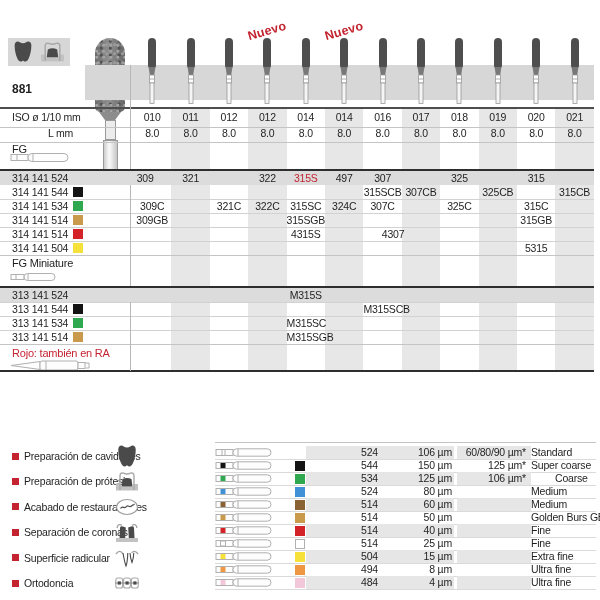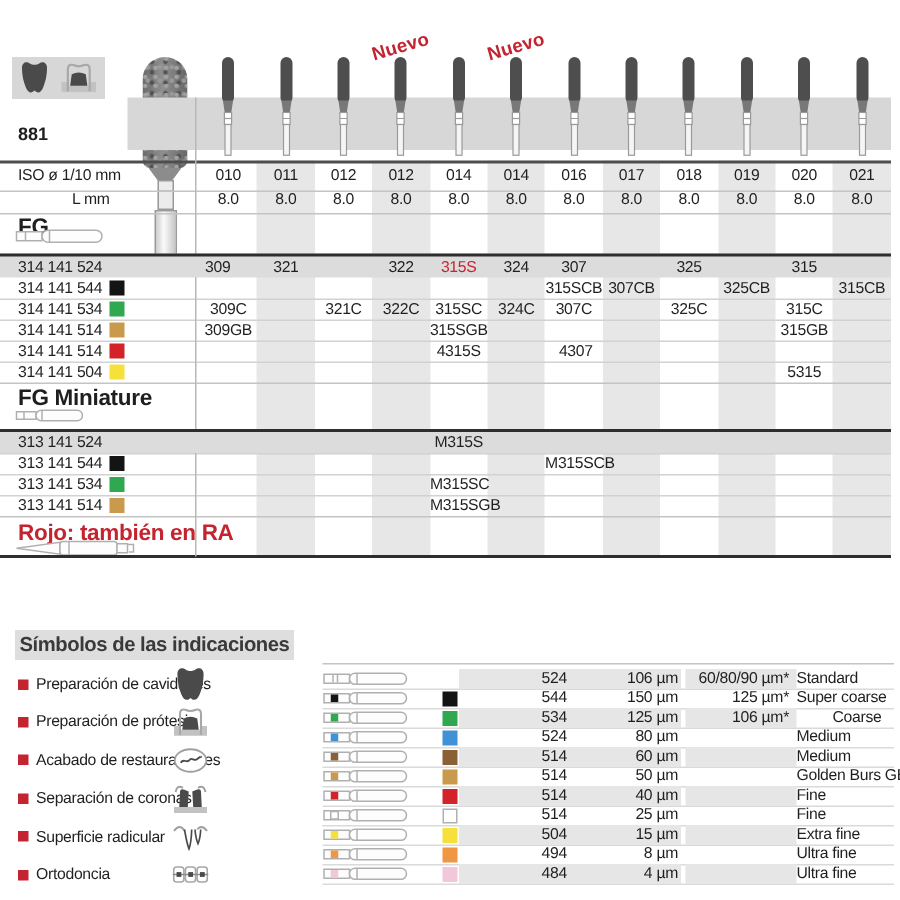--- a/index.html
+++ b/index.html
@@ -2,21 +2,21 @@
 <html><head>
 <meta charset="utf-8">
 <style>
   html,body{margin:0;padding:0;background:#fff;}
   body{width:600px;height:600px;overflow:hidden;
        font-family:"Liberation Sans","DejaVu Sans",sans-serif;color:#1f1f1f;}
   #app{position:absolute;left:0;top:0;width:600px;height:600px;overflow:hidden;}
   .abs{position:absolute;box-sizing:border-box;}
   .cell{font-size:10.5px;text-align:center;white-space:nowrap;letter-spacing:-0.2px;}
   .rowlab{font-size:10.5px;white-space:nowrap;letter-spacing:-0.2px;}
-  .boldlab{font-weight:bold;font-size:15px;letter-spacing:-0.2px;}
+  .boldlab{font-weight:normal;font-size:11px;letter-spacing:-0.2px;}
   .titlebar{background:#dedede;height:20px;line-height:20px;font-weight:bold;
             font-size:13.5px;color:#3a3a3a;padding-left:3px;letter-spacing:-0.3px;white-space:nowrap;}
   .nuevo{color:#c42430;font-weight:bold;font-size:12.5px;transform:rotate(-16deg);
          text-align:center;width:60px;letter-spacing:0.2px;}
   .grantxt{font-size:10.5px;letter-spacing:-0.2px;white-space:nowrap;}
   svg{display:block;}
   
   #bigbur-head{left:95px;top:38px;width:30px;height:74px;border-radius:15px 15px 5px 5px;
     background-image:
       radial-gradient(circle at 25% 20%, #a3a3a3 1px, rgba(0,0,0,0) 2px),
@@ -90,21 +90,20 @@
   <div class="abs" style="left:10px;top:359px;">
     <svg width="82" height="13" viewBox="0 0 82 13">
       <polygon points="1,6.5 30,2.5 30,10.5" fill="#fdfdfd" stroke="#b0b0b0"></polygon>
       <rect x="30" y="2" width="38" height="9" rx="2" fill="#fdfdfd" stroke="#b0b0b0"></rect>
       <line x1="36" y1="2" x2="36" y2="11" stroke="#b0b0b0"></line>
       <rect x="68" y="3.5" width="7" height="6" fill="#fdfdfd" stroke="#b0b0b0"></rect>
       <path d="M75,4 h4 v5 h-3" fill="none" stroke="#b0b0b0"></path>
     </svg>
   </div>
 
-  <div class="abs titlebar" style="left:10px;top:420px;width:186px;">Símbolos de las indicaciones</div>
 
   <div id="built">
       <div class="abs" style="left: 85px; top: 65px; width: 508.8px; height: 35px; background: rgb(215, 215, 215);"></div>
       <div class="abs" style="left: 171.4px; top: 107px; width: 38.4px; height: 264px; background: rgb(231, 231, 231);"></div>
       <div class="abs" style="left: 248.2px; top: 107px; width: 38.4px; height: 264px; background: rgb(231, 231, 231);"></div>
       <div class="abs" style="left: 325px; top: 107px; width: 38.4px; height: 264px; background: rgb(231, 231, 231);"></div>
       <div class="abs" style="left: 401.8px; top: 107px; width: 38.4px; height: 264px; background: rgb(231, 231, 231);"></div>
       <div class="abs" style="left: 478.6px; top: 107px; width: 38.4px; height: 264px; background: rgb(231, 231, 231);"></div>
       <div class="abs" style="left: 555.4px; top: 107px; width: 38.4px; height: 264px; background: rgb(231, 231, 231);"></div>
       <div class="abs" style="left: 0px; top: 107px; width: 593.8px; height: 1.5px; background: rgb(78, 78, 78);"></div>
@@ -252,21 +251,21 @@
         </svg>
       </div>
       <div class="abs cell" style="left: 555.4px; top: 109px; width: 38.4px; height: 16px; line-height: 16px;">021</div>
       <div class="abs cell" style="left: 555.4px; top: 126px; width: 38.4px; height: 15px; line-height: 15px;">8.0</div>
       <div class="abs" style="left: 0px; top: 169px; width: 593.8px; height: 16px; background: rgb(220, 220, 220); border-top: 2px solid rgb(46, 46, 46);"></div>
       <div class="abs rowlab" style="left: 12px; top: 171px; height: 14px; line-height: 14px;">314 141 524</div>
       <div class="abs cell" style="left: 126px; top: 171px; width: 38.4px; height: 14px; line-height: 14px; color: rgb(31, 31, 31);">309</div>
       <div class="abs cell" style="left: 171.4px; top: 171px; width: 38.4px; height: 14px; line-height: 14px; color: rgb(31, 31, 31);">321</div>
       <div class="abs cell" style="left: 248.2px; top: 171px; width: 38.4px; height: 14px; line-height: 14px; color: rgb(31, 31, 31);">322</div>
       <div class="abs cell" style="left: 286.6px; top: 171px; width: 38.4px; height: 14px; line-height: 14px; color: rgb(196, 36, 48);">315S</div>
-      <div class="abs cell" style="left: 325px; top: 171px; width: 38.4px; height: 14px; line-height: 14px; color: rgb(31, 31, 31);">324</div>
+      <div class="abs cell" style="left: 325px; top: 171px; width: 38.4px; height: 14px; line-height: 14px; color: rgb(31, 31, 31);">497</div>
       <div class="abs cell" style="left: 363.4px; top: 171px; width: 38.4px; height: 14px; line-height: 14px; color: rgb(31, 31, 31);">307</div>
       <div class="abs cell" style="left: 440.2px; top: 171px; width: 38.4px; height: 14px; line-height: 14px; color: rgb(31, 31, 31);">325</div>
       <div class="abs cell" style="left: 517px; top: 171px; width: 38.4px; height: 14px; line-height: 14px; color: rgb(31, 31, 31);">315</div>
       <div class="abs rowlab" style="left: 12px; top: 185px; height: 14px; line-height: 14px;">314 141 544</div>
       <div class="abs" style="left: 73px; top: 187.2px; width: 9.5px; height: 9.5px; background: rgb(20, 20, 20);"></div>
       <div class="abs cell" style="left: 363.4px; top: 185px; width: 38.4px; height: 14px; line-height: 14px; color: rgb(31, 31, 31);">315SCB</div>
       <div class="abs cell" style="left: 401.8px; top: 185px; width: 38.4px; height: 14px; line-height: 14px; color: rgb(31, 31, 31);">307CB</div>
       <div class="abs cell" style="left: 478.6px; top: 185px; width: 38.4px; height: 14px; line-height: 14px; color: rgb(31, 31, 31);">325CB</div>
       <div class="abs cell" style="left: 555.4px; top: 185px; width: 38.4px; height: 14px; line-height: 14px; color: rgb(31, 31, 31);">315CB</div>
       <div class="abs rowlab" style="left: 12px; top: 199px; height: 14px; line-height: 14px;">314 141 534</div>
@@ -280,21 +279,21 @@
       <div class="abs cell" style="left: 440.2px; top: 199px; width: 38.4px; height: 14px; line-height: 14px; color: rgb(31, 31, 31);">325C</div>
       <div class="abs cell" style="left: 517px; top: 199px; width: 38.4px; height: 14px; line-height: 14px; color: rgb(31, 31, 31);">315C</div>
       <div class="abs rowlab" style="left: 12px; top: 213px; height: 14px; line-height: 14px;">314 141 514</div>
       <div class="abs" style="left: 73px; top: 215.2px; width: 9.5px; height: 9.5px; background: rgb(201, 154, 75);"></div>
       <div class="abs cell" style="left: 133px; top: 213px; width: 38.4px; height: 14px; line-height: 14px; color: rgb(31, 31, 31);">309GB</div>
       <div class="abs cell" style="left: 286.6px; top: 213px; width: 38.4px; height: 14px; line-height: 14px; color: rgb(31, 31, 31);">315SGB</div>
       <div class="abs cell" style="left: 517px; top: 213px; width: 38.4px; height: 14px; line-height: 14px; color: rgb(31, 31, 31);">315GB</div>
       <div class="abs rowlab" style="left: 12px; top: 227px; height: 14px; line-height: 14px;">314 141 514</div>
       <div class="abs" style="left: 73px; top: 229.2px; width: 9.5px; height: 9.5px; background: rgb(212, 34, 41);"></div>
       <div class="abs cell" style="left: 286.6px; top: 227px; width: 38.4px; height: 14px; line-height: 14px; color: rgb(31, 31, 31);">4315S</div>
-      <div class="abs cell" style="left: 363.4px; top: 227px; width: 41px; height: 14px; line-height: 14px; color: rgb(31, 31, 31);">4307</div>
+      <div class="abs cell" style="left: 363.4px; top: 227px; width: 41px; height: 14px; line-height: 14px; color: rgb(31, 31, 31); text-align: right;">4307</div>
       <div class="abs rowlab" style="left: 12px; top: 241px; height: 14px; line-height: 14px;">314 141 504</div>
       <div class="abs" style="left: 73px; top: 243.2px; width: 9.5px; height: 9.5px; background: rgb(246, 225, 58);"></div>
       <div class="abs cell" style="left: 517px; top: 241px; width: 38.4px; height: 14px; line-height: 14px; color: rgb(31, 31, 31);">5315</div>
       <div class="abs" style="left: 0px; top: 286px; width: 593.8px; height: 16px; background: rgb(220, 220, 220); border-top: 2px solid rgb(46, 46, 46);"></div>
       <div class="abs rowlab" style="left: 12px; top: 288px; height: 14px; line-height: 14px;">313 141 524</div>
       <div class="abs cell" style="left: 286.6px; top: 288px; width: 38.4px; height: 14px; line-height: 14px; color: rgb(31, 31, 31);">M315S</div>
       <div class="abs rowlab" style="left: 12px; top: 302px; height: 14px; line-height: 14px;">313 141 544</div>
       <div class="abs" style="left: 73px; top: 304.2px; width: 9.5px; height: 9.5px; background: rgb(20, 20, 20);"></div>
       <div class="abs cell" style="left: 363.4px; top: 302px; width: 38.4px; height: 14px; line-height: 14px; color: rgb(31, 31, 31);">M315SCB</div>
       <div class="abs rowlab" style="left: 12px; top: 316px; height: 14px; line-height: 14px;">313 141 534</div>

